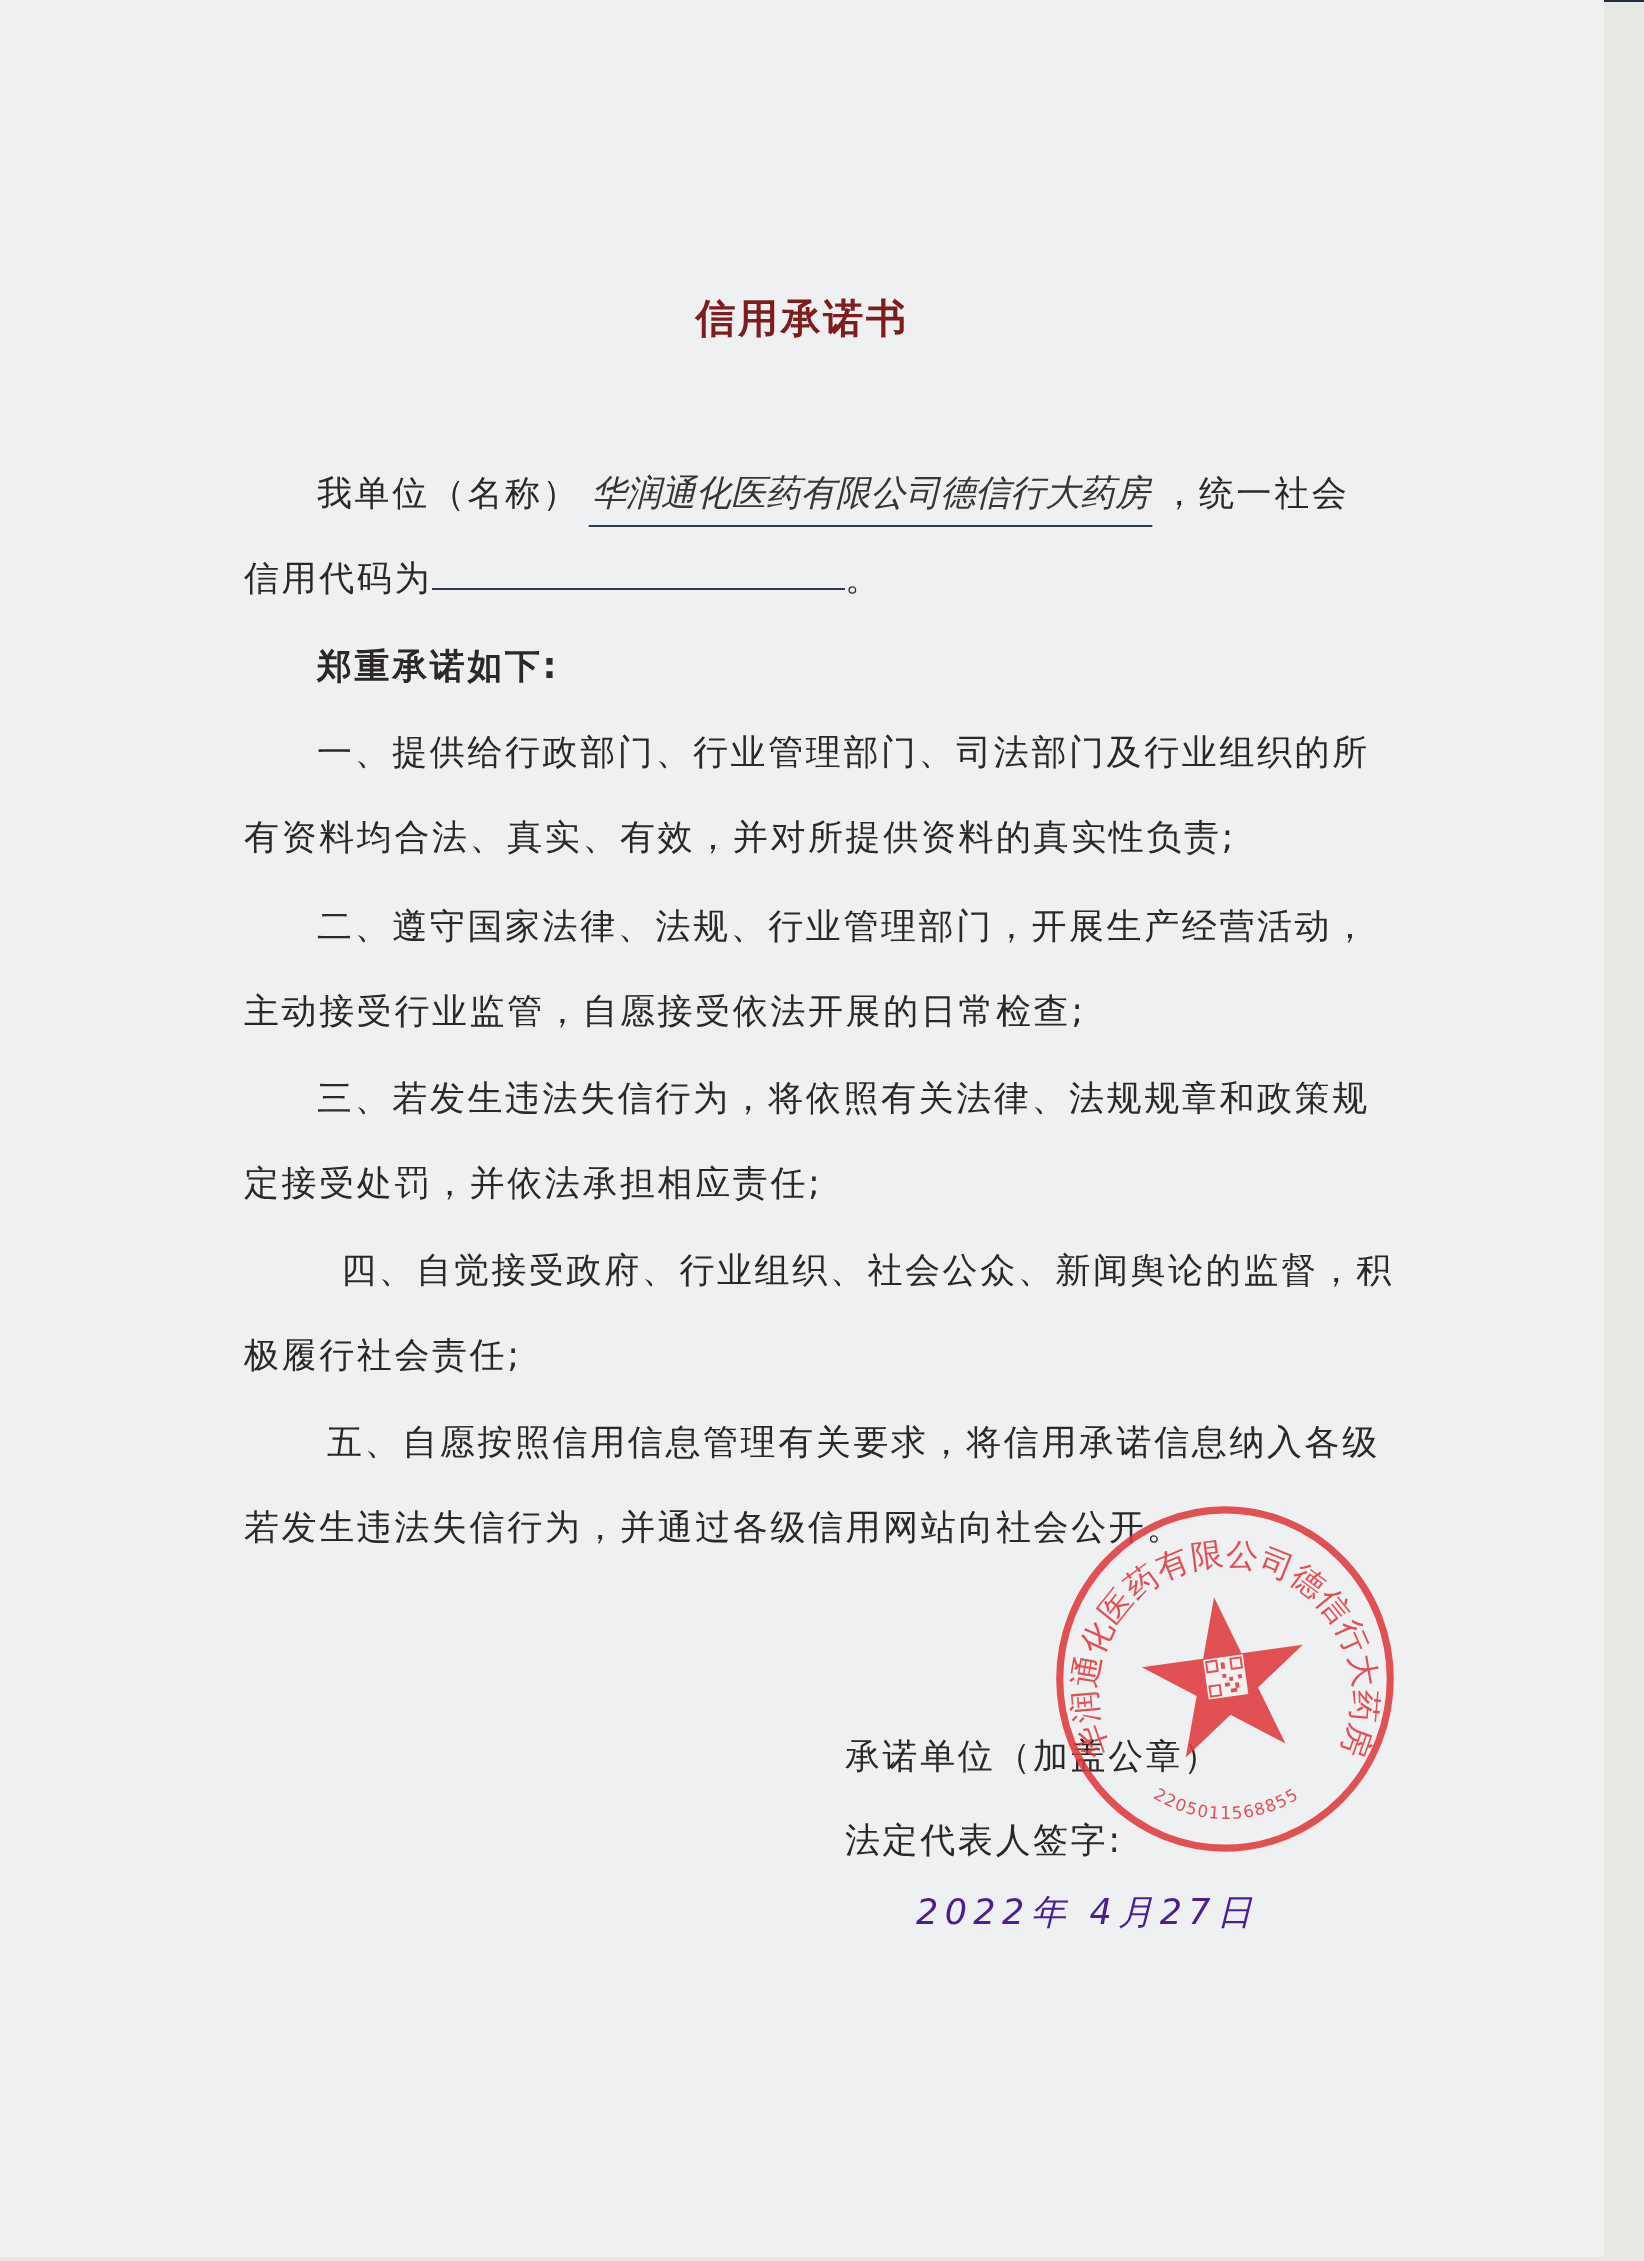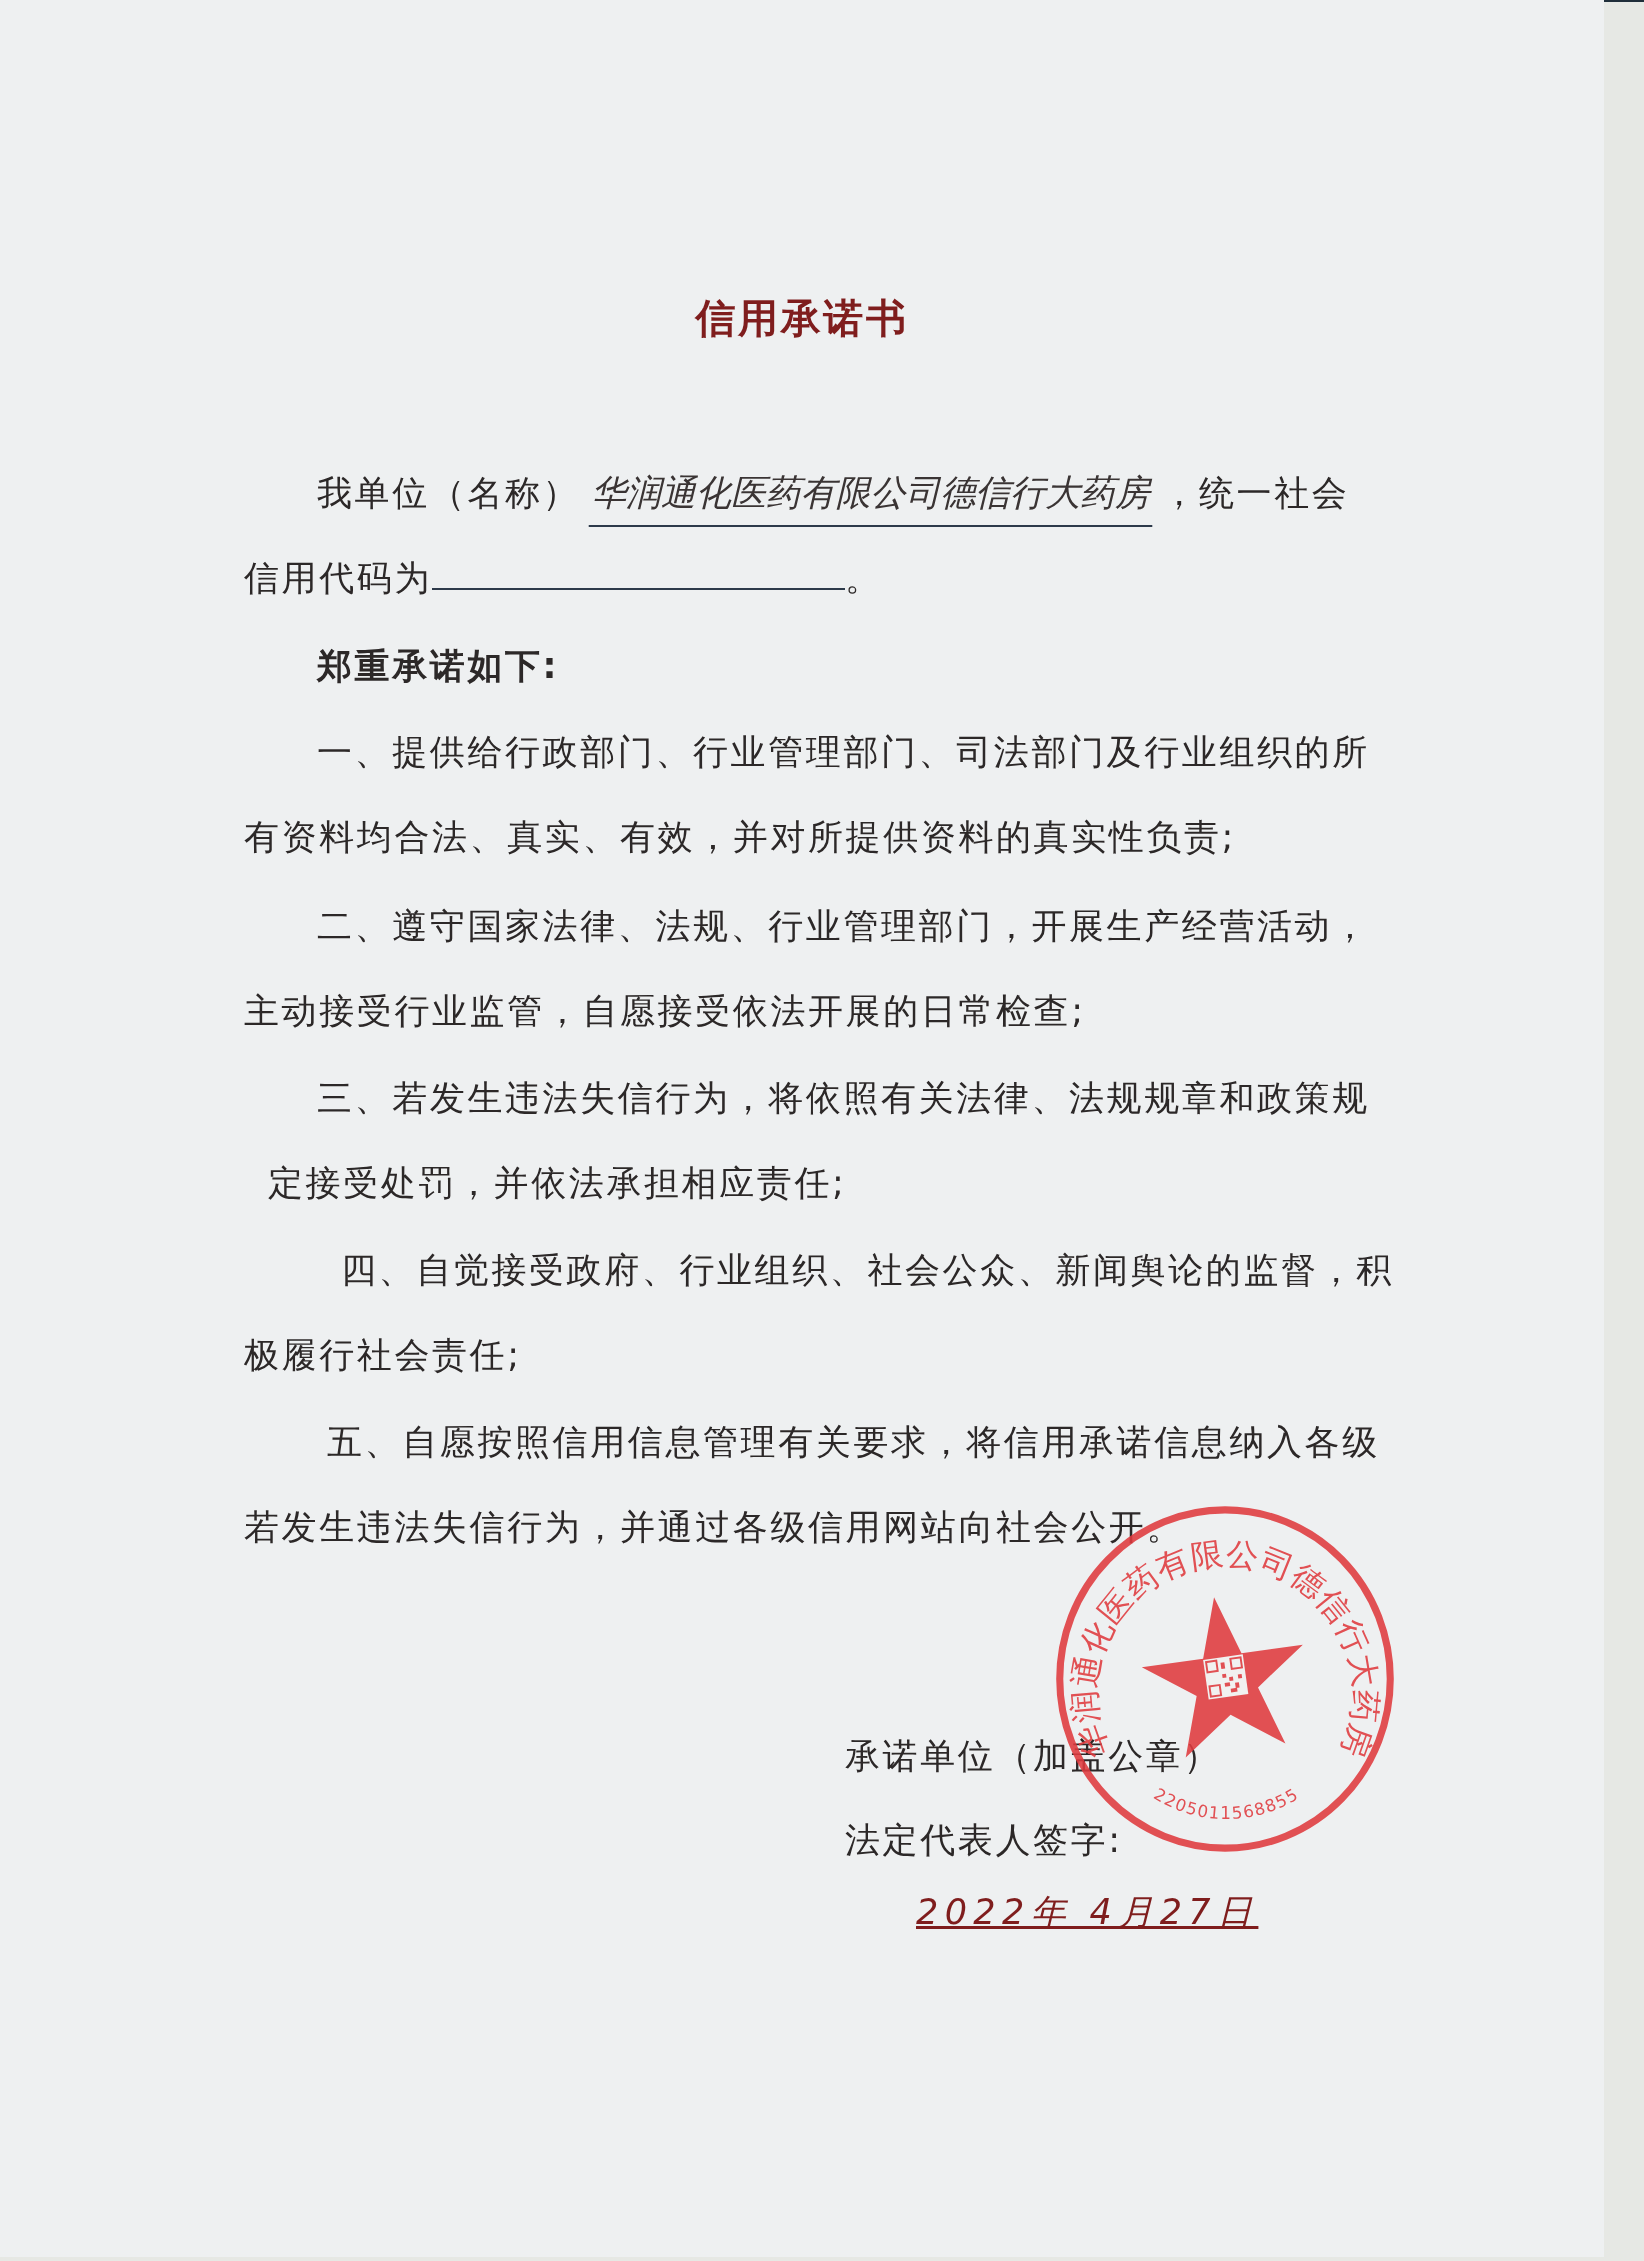--- a/index.html
+++ b/index.html
@@ -70,24 +70,23 @@
     letter-spacing: 2.6px;
     color: #2c2828;
     white-space: nowrap;
   }
   .date-hand {
     position: absolute;
     left: 916px;
     top: 1889px;
     font-size: 35px;
     font-style: italic;
-    color: #7f1d1d;
+    color: #4c1d95;
     white-space: nowrap;
     letter-spacing: 6.4px;
-    text-decoration: underline;
   }
   .stamp {
     position: absolute;
     left: 1052px;
     top: 1506px;
     width: 346px;
     height: 346px;
     opacity: 0.88;
     pointer-events: none;
   }
@@ -111,21 +110,21 @@
 
 <div class="line indent" style="top:635px;font-weight:bold;">郑重承诺如下:</div>
 
 <div class="line indent" style="top:721px;">一、提供给行政部门、行业管理部门、司法部门及行业组织的所</div>
 <div class="line flush" style="top:806px;">有资料均合法、真实、有效，并对所提供资料的真实性负责;</div>
 
 <div class="line indent" style="top:895px;">二、遵守国家法律、法规、行业管理部门，开展生产经营活动，</div>
 <div class="line flush" style="top:980px;">主动接受行业监管，自愿接受依法开展的日常检查;</div>
 
 <div class="line indent" style="top:1067px;">三、若发生违法失信行为，将依照有关法律、法规规章和政策规</div>
-<div class="line flush" style="top:1152px;margin-left:24px;">定接受处罚，并依法承担相应责任;</div>
+<div class="line flush" style="top:1152px;">定接受处罚，并依法承担相应责任;</div>
 
 <div class="line indent" style="top:1239px;margin-left:24px;">四、自觉接受政府、行业组织、社会公众、新闻舆论的监督，积</div>
 <div class="line flush" style="top:1324px;">极履行社会责任;</div>
 
 <div class="line indent" style="top:1411px;margin-left:10px;">五、自愿按照信用信息管理有关要求，将信用承诺信息纳入各级</div>
 <div class="line flush" style="top:1496px;">若发生违法失信行为，并通过各级信用网站向社会公开。</div>
 
 <div class="signoff" style="left:845px; top:1733px;">承诺单位（加盖公章）</div>
 <div class="signoff" style="left:845px; top:1817px;">法定代表人签字:</div>
 <div class="date-hand">2022年 4月27日</div>

